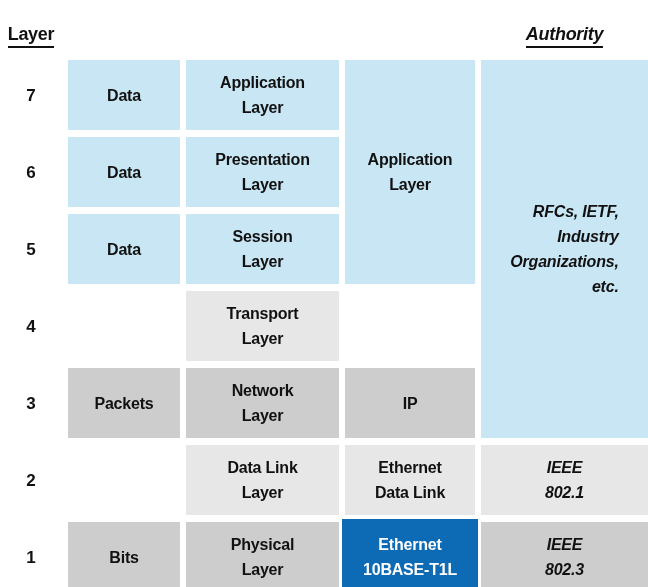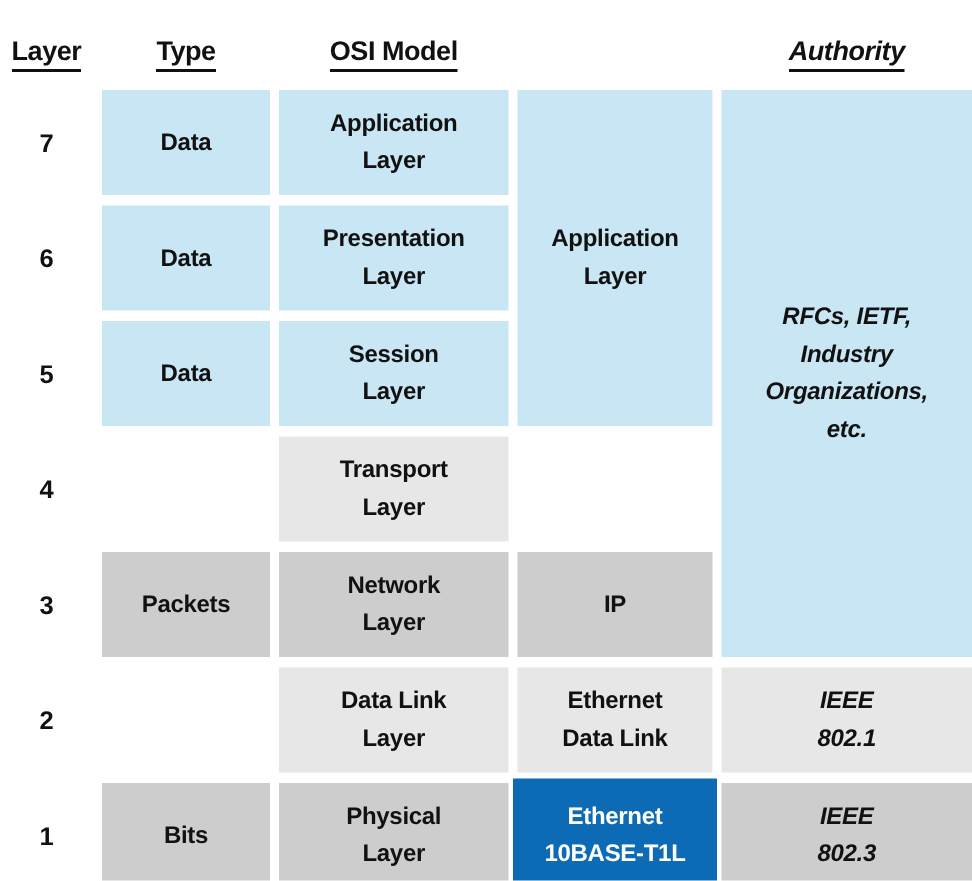--- a/index.html
+++ b/index.html
@@ -74,31 +74,29 @@
   }
   
   .col1 { grid-column: 1; }
   .col2 { grid-column: 2; }
   .col3 { grid-column: 3; }
   .col4 { grid-column: 4; }
   .col5 { grid-column: 5; font-style: italic; }
   .r1 { grid-row: 1; } .r2 { grid-row: 2; } .r3 { grid-row: 3; }
   .r4 { grid-row: 4; } .r5 { grid-row: 5; } .r6 { grid-row: 6; } .r7 { grid-row: 7; }
   .span3 { grid-row: 1 / span 3; }
-  .span5 { grid-row: 1 / span 5; }
+  .span5 { grid-row: 1 / span 5; text-align: right; }
 </style>
 </head>
 <body>
 
 <div class="wrap">
 
   <div class="hdr">
     <div class="hcell col1"><span>Layer</span></div>
-    <div class="hcell col2"><span>Type</span></div>
-    <div class="hcell col3"><span>OSI Model</span></div>
     <div class="hcell col5"><span>Authority</span></div>
   </div>
 
   <div class="grid">
 
     <div class="cell num col1 r1">7</div>
     <div class="cell num col1 r2">6</div>
     <div class="cell num col1 r3">5</div>
     <div class="cell num col1 r4">4</div>
     <div class="cell num col1 r5">3</div>

